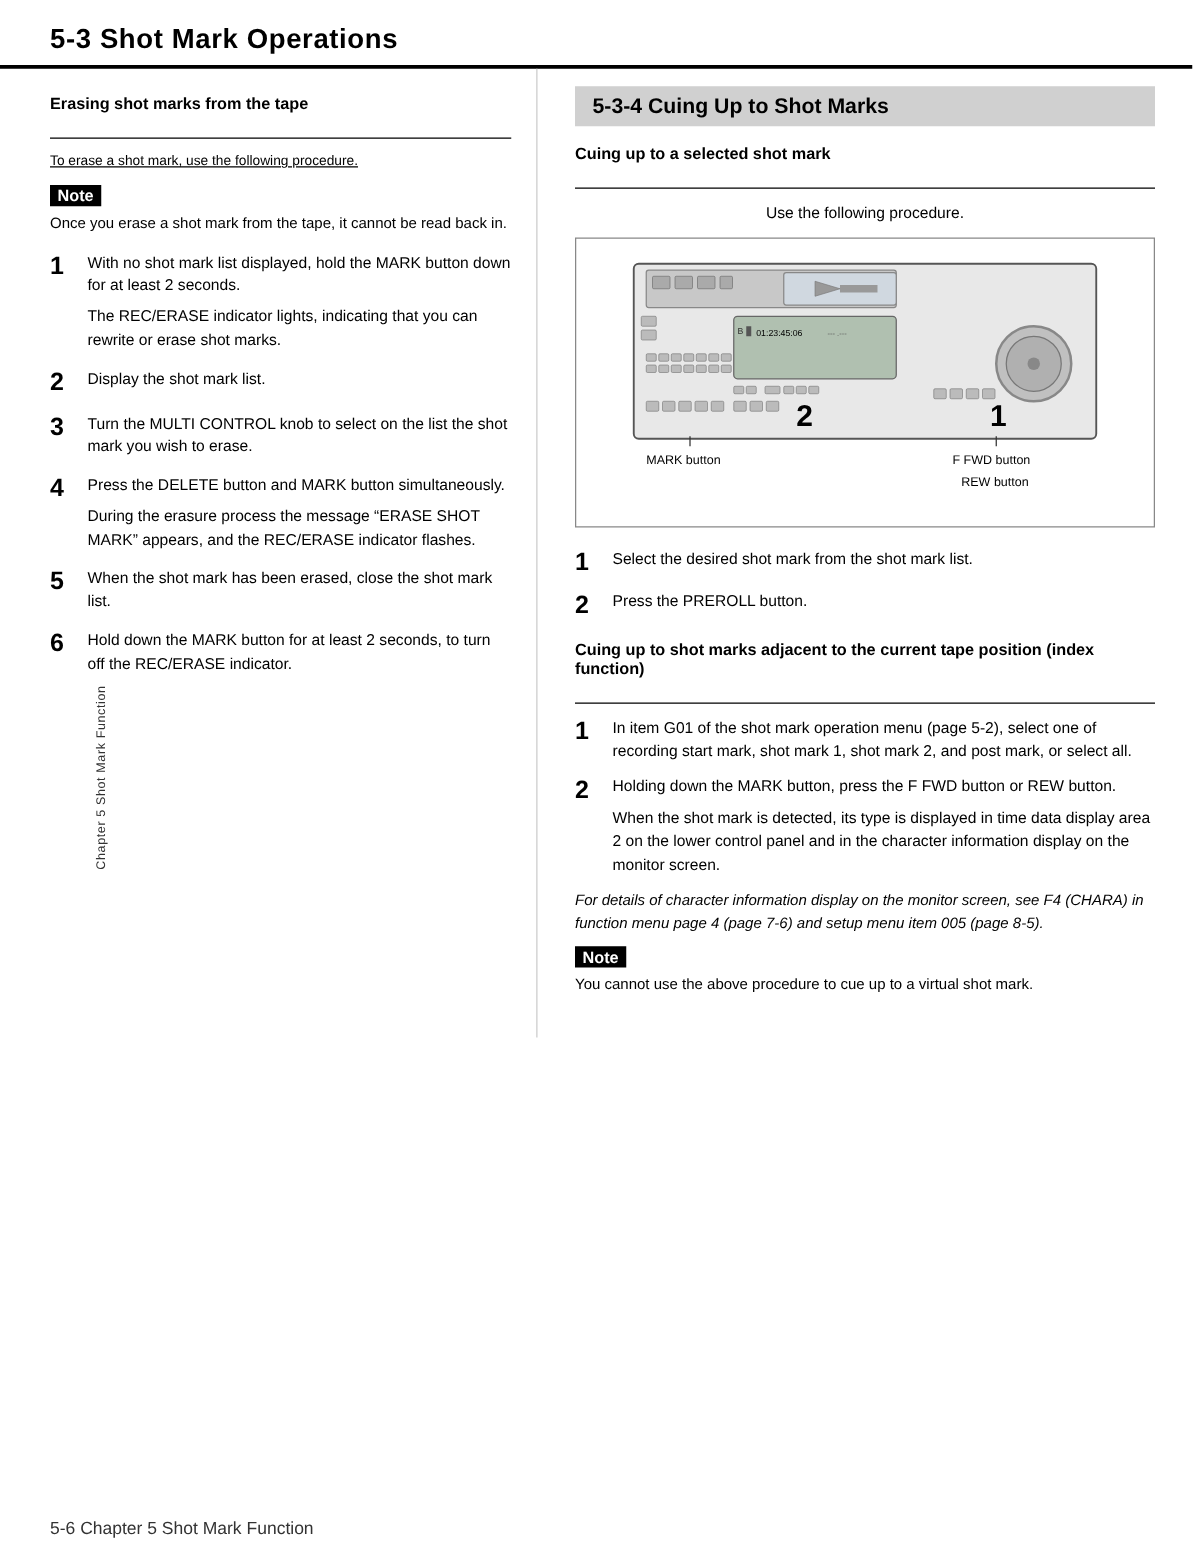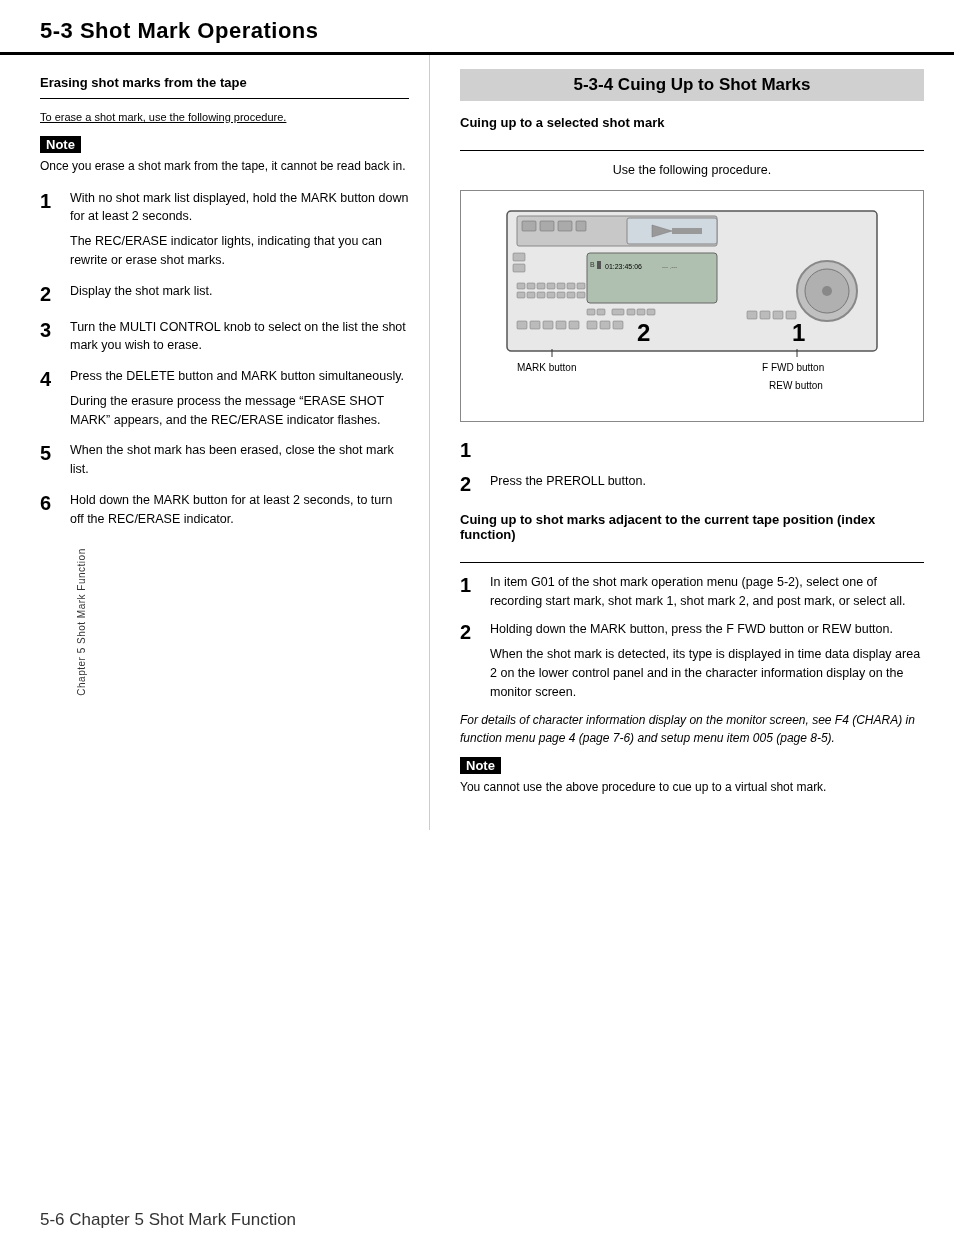--- a/index.html
+++ b/index.html
@@ -45,32 +45,31 @@
     .right-col {
       flex: 1;
       padding: 0 30px 20px 30px;
     }
 
     
     .section-heading {
       font-size: 13px;
       font-weight: bold;
       border-bottom: 1px solid #000;
-      padding-bottom: 8px;
+      padding-bottom: 20px;
       margin-bottom: 10px;
     }
 
     .section-heading-box {
       background: #d0d0d0;
       padding: 6px 14px;
       font-size: 17px;
       font-weight: bold;
       margin-bottom: 14px;
       margin-top: 0;
-      text-align: center;
     }
 
     
     .note-box {
       margin: 10px 0 14px 0;
     }
     .note-label {
       background: #000;
       color: #fff;
       font-size: 13px;
@@ -126,21 +125,21 @@
       padding: 10px;
       position: relative;
       background: #fff;
     }
 
     
     .page-footer {
       position: absolute;
       bottom: 14px;
       left: 40px;
-      font-size: 17px;
+      font-size: 14px;
       color: #333;
     }
 
     
     .sidebar-text {
       position: absolute;
       left: 8px;
       top: 50%;
       transform: translateY(-50%) rotate(-90deg);
       font-size: 10px;
@@ -333,20 +332,23 @@
 
         <line x1="300" y1="156" x2="300" y2="148" stroke="#333" stroke-width="1"></line>
         <text x="265" y="170" font-size="10" fill="#000">F FWD button</text>
 
         <text x="272" y="188" font-size="10" fill="#000">REW button</text>
       </svg>
     </div>
 
     <div class="step">
       <span class="step-number">1</span>
+      <div class="step-content">
+        <p>Select the desired shot mark from the shot mark list.</p>
+      </div>
     </div>
 
     <div class="step">
       <span class="step-number">2</span>
       <div class="step-content">
         <p>Press the PREROLL button.</p>
       </div>
     </div>
 
     <div class="subsection-heading">Cuing up to shot marks adjacent to the current tape position (index function)</div>

